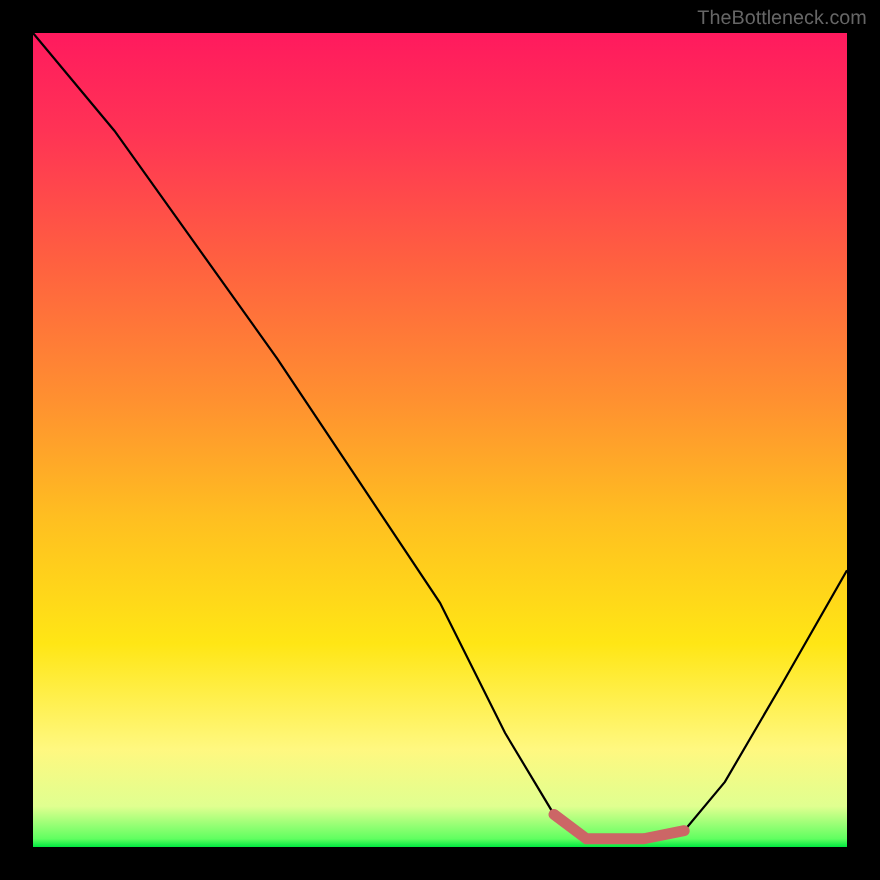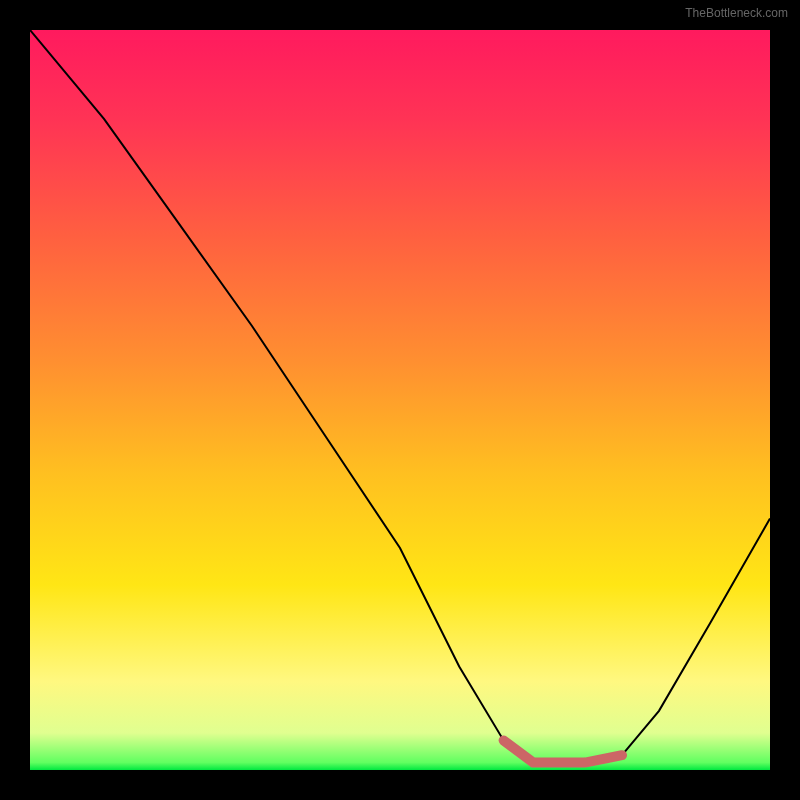--- a/index.html
+++ b/index.html
@@ -12,21 +12,21 @@
       height: 800px;
       background: #000;
       position: relative;
       overflow: hidden;
     }
     .watermark {
       position: absolute;
       top: 6px;
       right: 12px;
       font-family: Arial, sans-serif;
-      font-size: 12px;
+      font-size: 18px;
       color: #666;
       z-index: 10;
     }
     .chart-container {
       position: absolute;
       top: 30px;
       left: 30px;
       width: 740px;
       height: 740px;
       background: #000;

